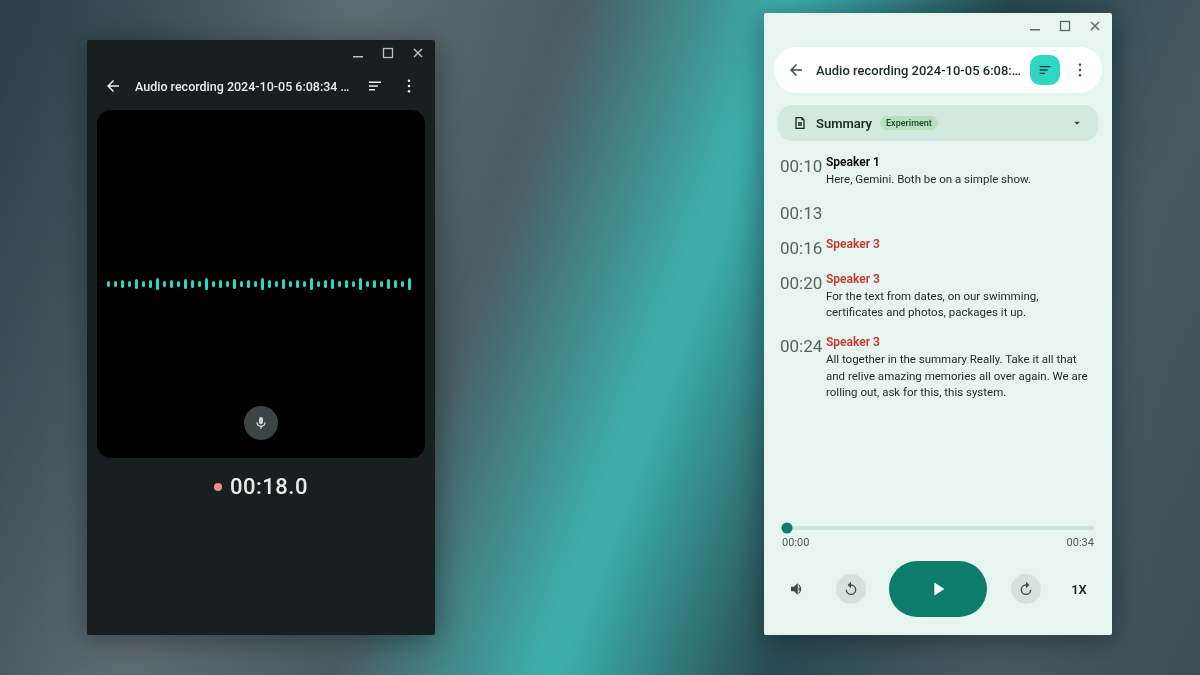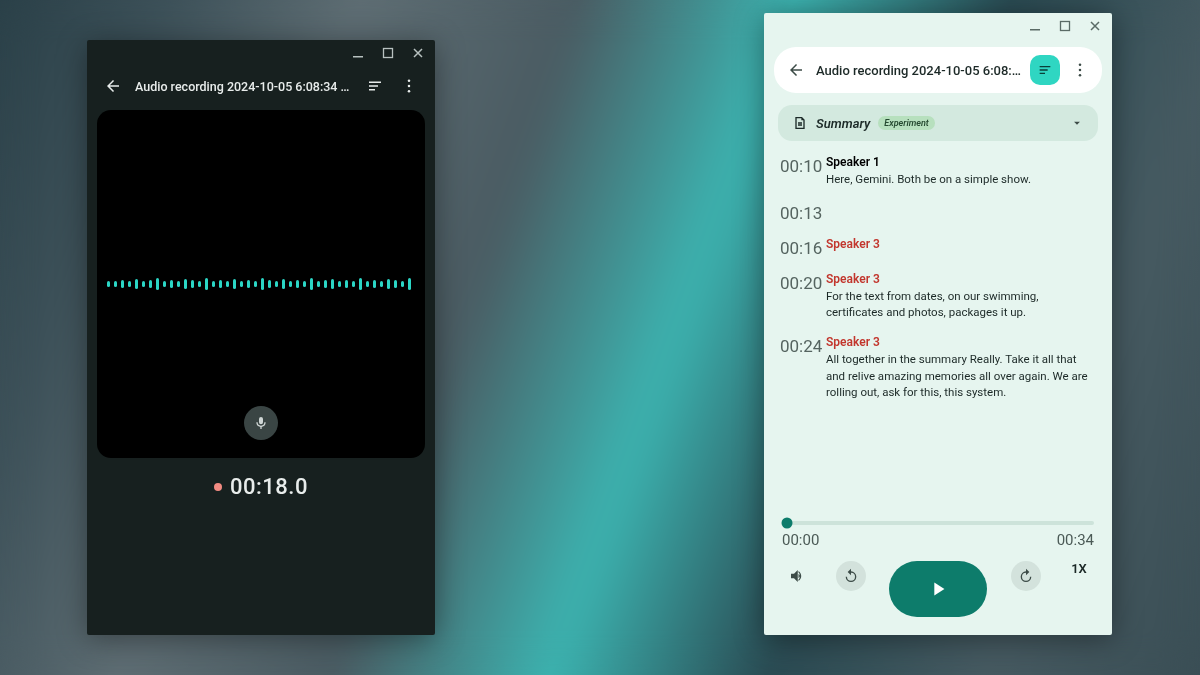--- a/index.html
+++ b/index.html
@@ -57,41 +57,41 @@
     margin:8px 10px 0 10px; background:#fff; border-radius:22px;
     display:flex; align-items:center; gap:8px; padding:8px 10px;
   }
   .back-r { width:24px; height:24px; display:flex; align-items:center; justify-content:center; cursor:pointer; color:#3c4b47; }
   .title-right { font-size:13px; font-weight:500; color:#1c2927; flex:1; white-space:nowrap; overflow:hidden; text-overflow:ellipsis; }
   .transcript-btn { width:30px; height:30px; border-radius:10px; background:#2fd6c2; display:flex; align-items:center; justify-content:center; cursor:pointer; }
   .more-r { width:24px; height:24px; display:flex; align-items:center; justify-content:center; cursor:pointer; color:#3c4b47; }
 
   .summary-card {
     margin:12px 14px 0 14px; background:#d3e9df; border-radius:14px;
-    padding:10px 14px; display:flex; align-items:center; gap:8px; cursor:pointer;font-style:italic;
+    padding:10px 14px; display:flex; align-items:center; gap:8px; cursor:pointer;
   }
   .sum-label { font-size:13px; font-weight:600; color:#1c2a28; }
   .chip { background:#b7e0be; color:#274b32; font-size:9px; font-weight:600; padding:2px 6px; border-radius:8px; }
   .chev { margin-left:auto; color:#3c4b47; }
 
   .transcript { margin:14px 16px 0 16px; flex:1; overflow:hidden; }
   .t-row { display:flex; gap:14px; margin-bottom:14px; }
   .t-time { width:32px; font-size:17px; color:#556460; flex-shrink:0; padding-top:1px; }
   .t-body { flex:1; }
   .t-speaker { font-size:12px; font-weight:600; margin-bottom:2px; }
   .t-text { font-size:11.5px; color:#1c2927; line-height:1.45; }
   .sp-0 { color:#000000; }
   .sp-1 { color:#8e3fb3; }
   .sp-2 { color:#c2362d; }
 
   .player { padding: 6px 18px 18px 18px; }
   .track { position:relative; height:4px; background:#cde3da; border-radius:2px; margin:4px 0 6px 0; }
   .track-knob { position:absolute; left:5px; top:50%; transform:translate(-50%,-50%); width:11px; height:11px; border-radius:50%; background:#0d7c6b; }
-  .time-labels { display:flex; justify-content:space-between; font-size:15px; color:#4b5a56; margin-bottom:12px; }
-  .player-ctrls { display:flex; justify-content:space-between; }
+  .time-labels { display:flex; justify-content:space-between; font-size:11px; color:#4b5a56; margin-bottom:12px; }
+  .player-ctrls { display:flex; align-items:center; justify-content:space-between; }
   .pc-btn { width:30px; height:30px; border-radius:50%; background:#d3e2dc; display:flex; align-items:center; justify-content:center; cursor:pointer; color:#3c4b47; }
   .pc-plain { width:30px; height:30px; display:flex; align-items:center; justify-content:center; cursor:pointer; color:#3c4b47; }
   .play-btn { width:98px; height:56px; border-radius:28px; background:#0d7c6b; display:flex; align-items:center; justify-content:center; cursor:pointer; }
   .speed { font-size:13px; font-weight:600; color:#1c2927; cursor:pointer; width:30px; text-align:center; }
 
   svg { display:block; }
 </style>
 </head>
 <body>
 <div class="blur-overlay"></div>

